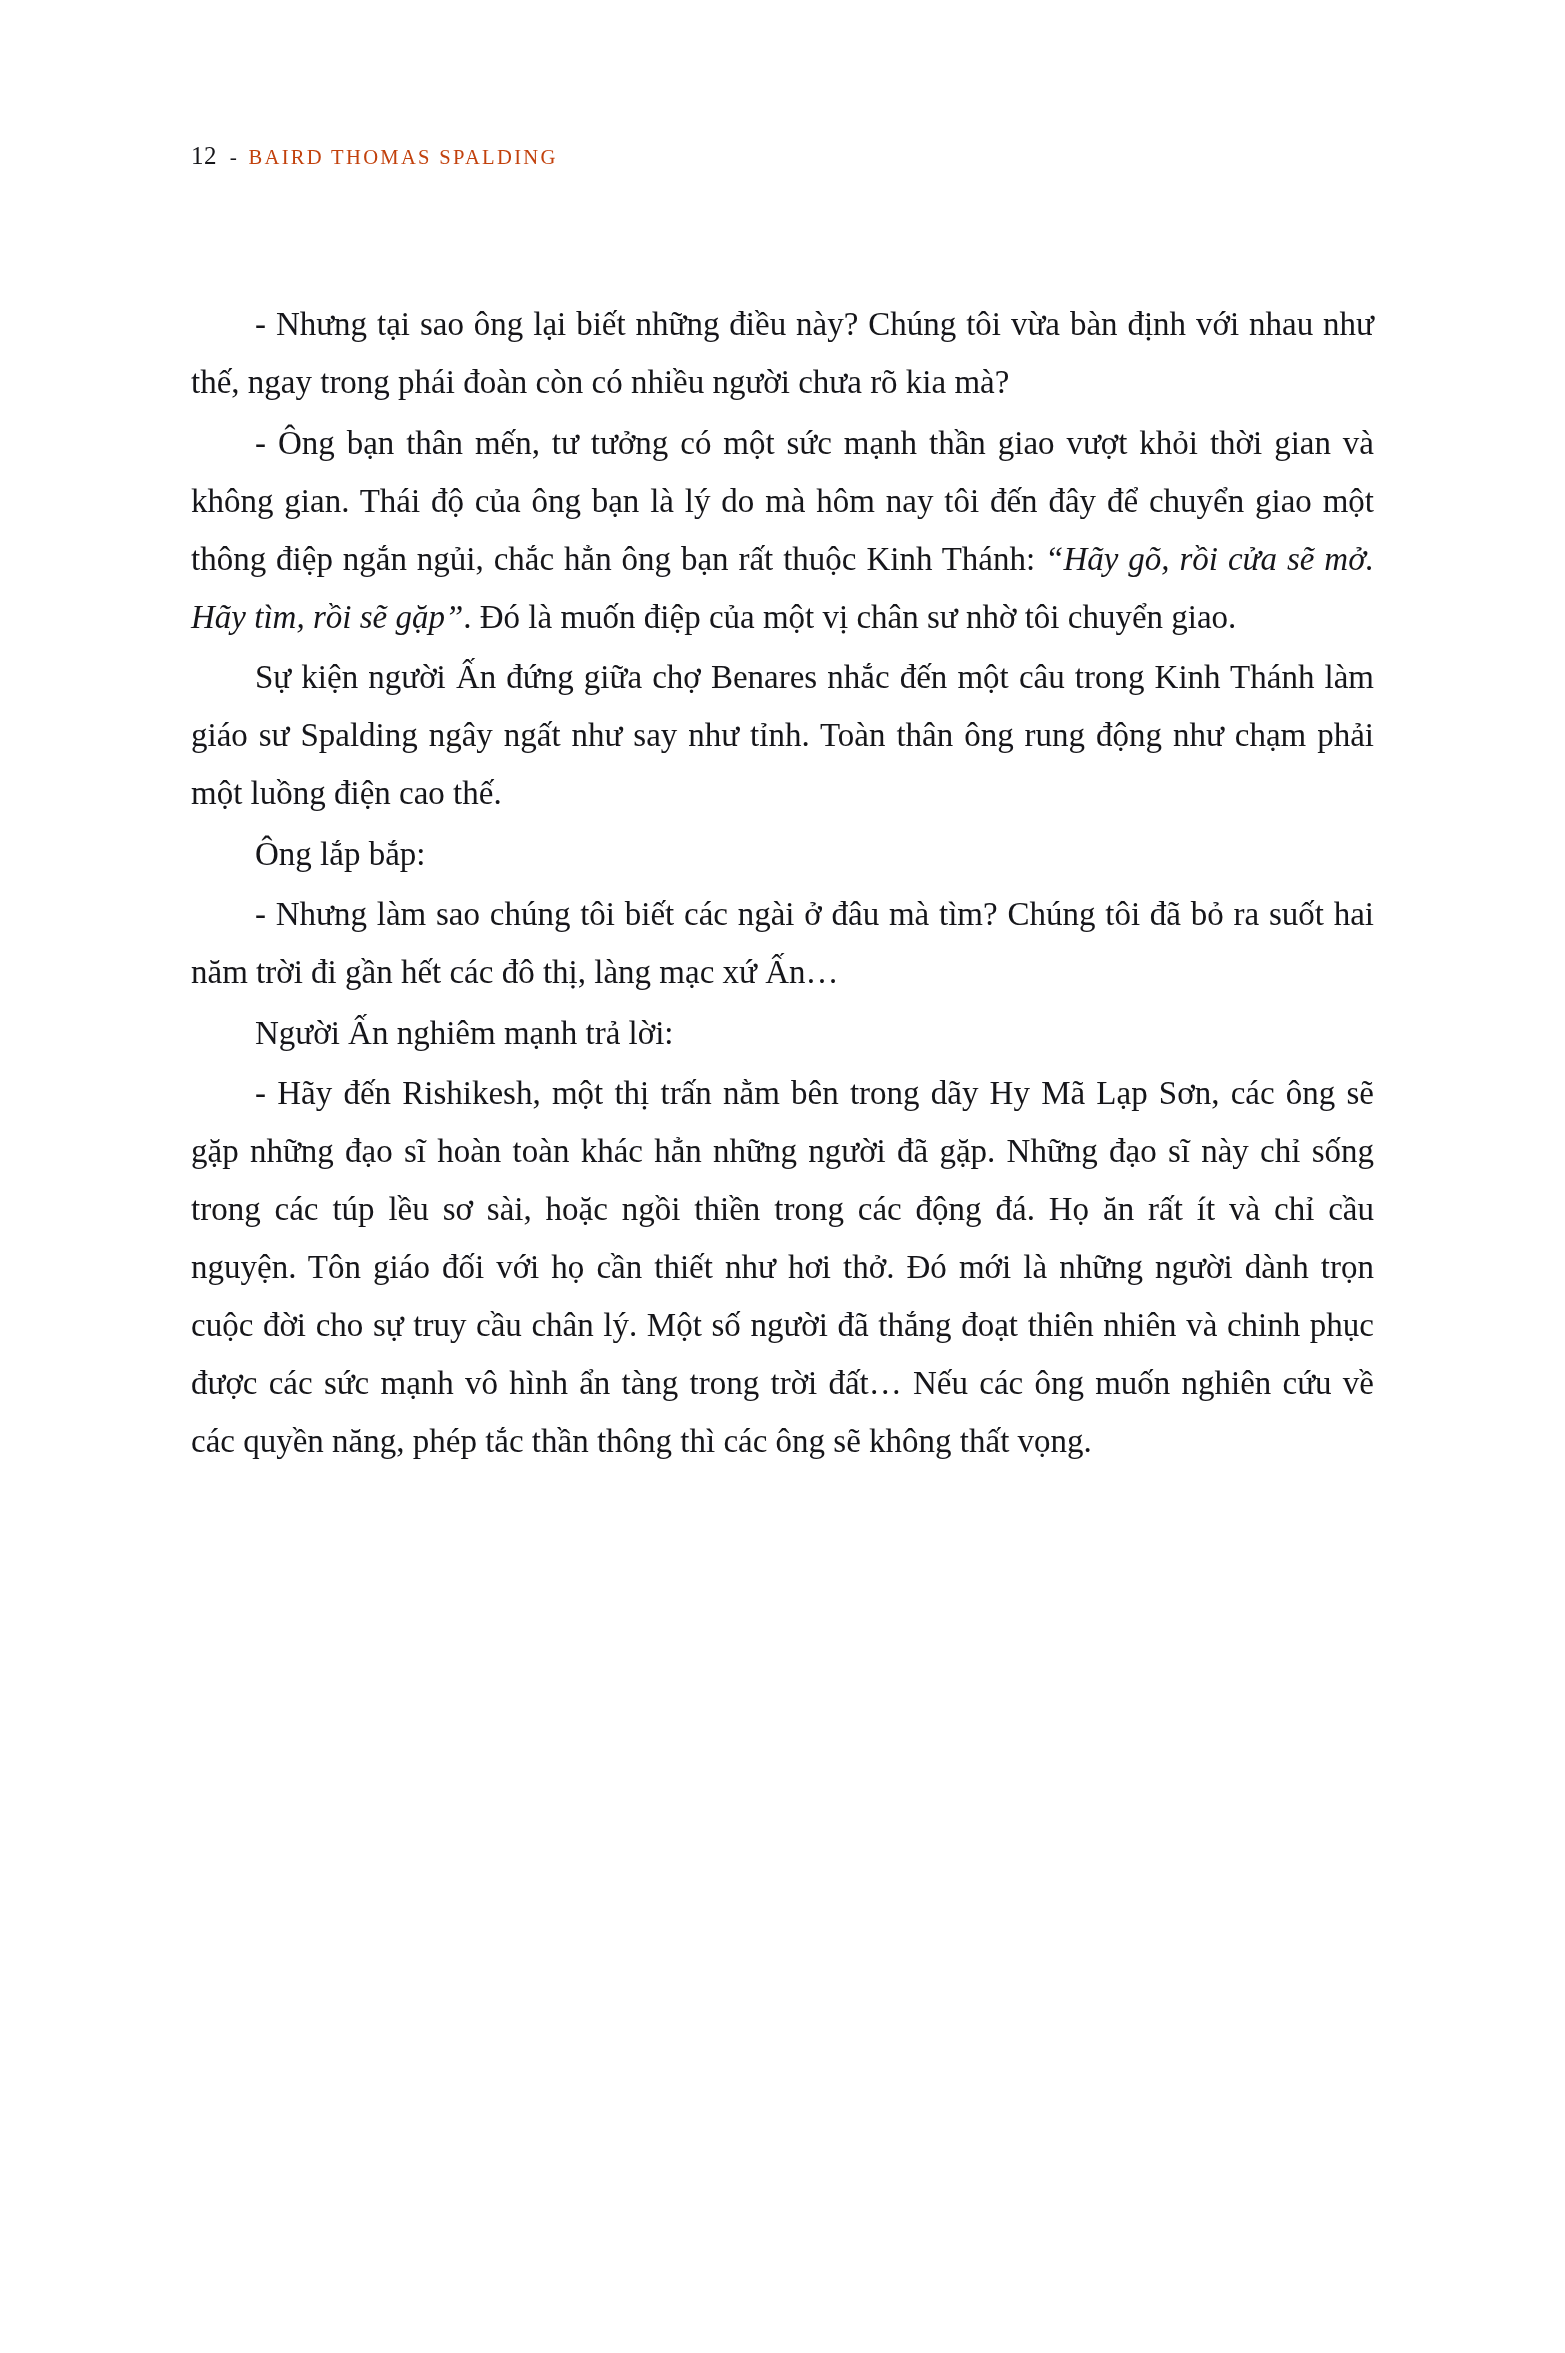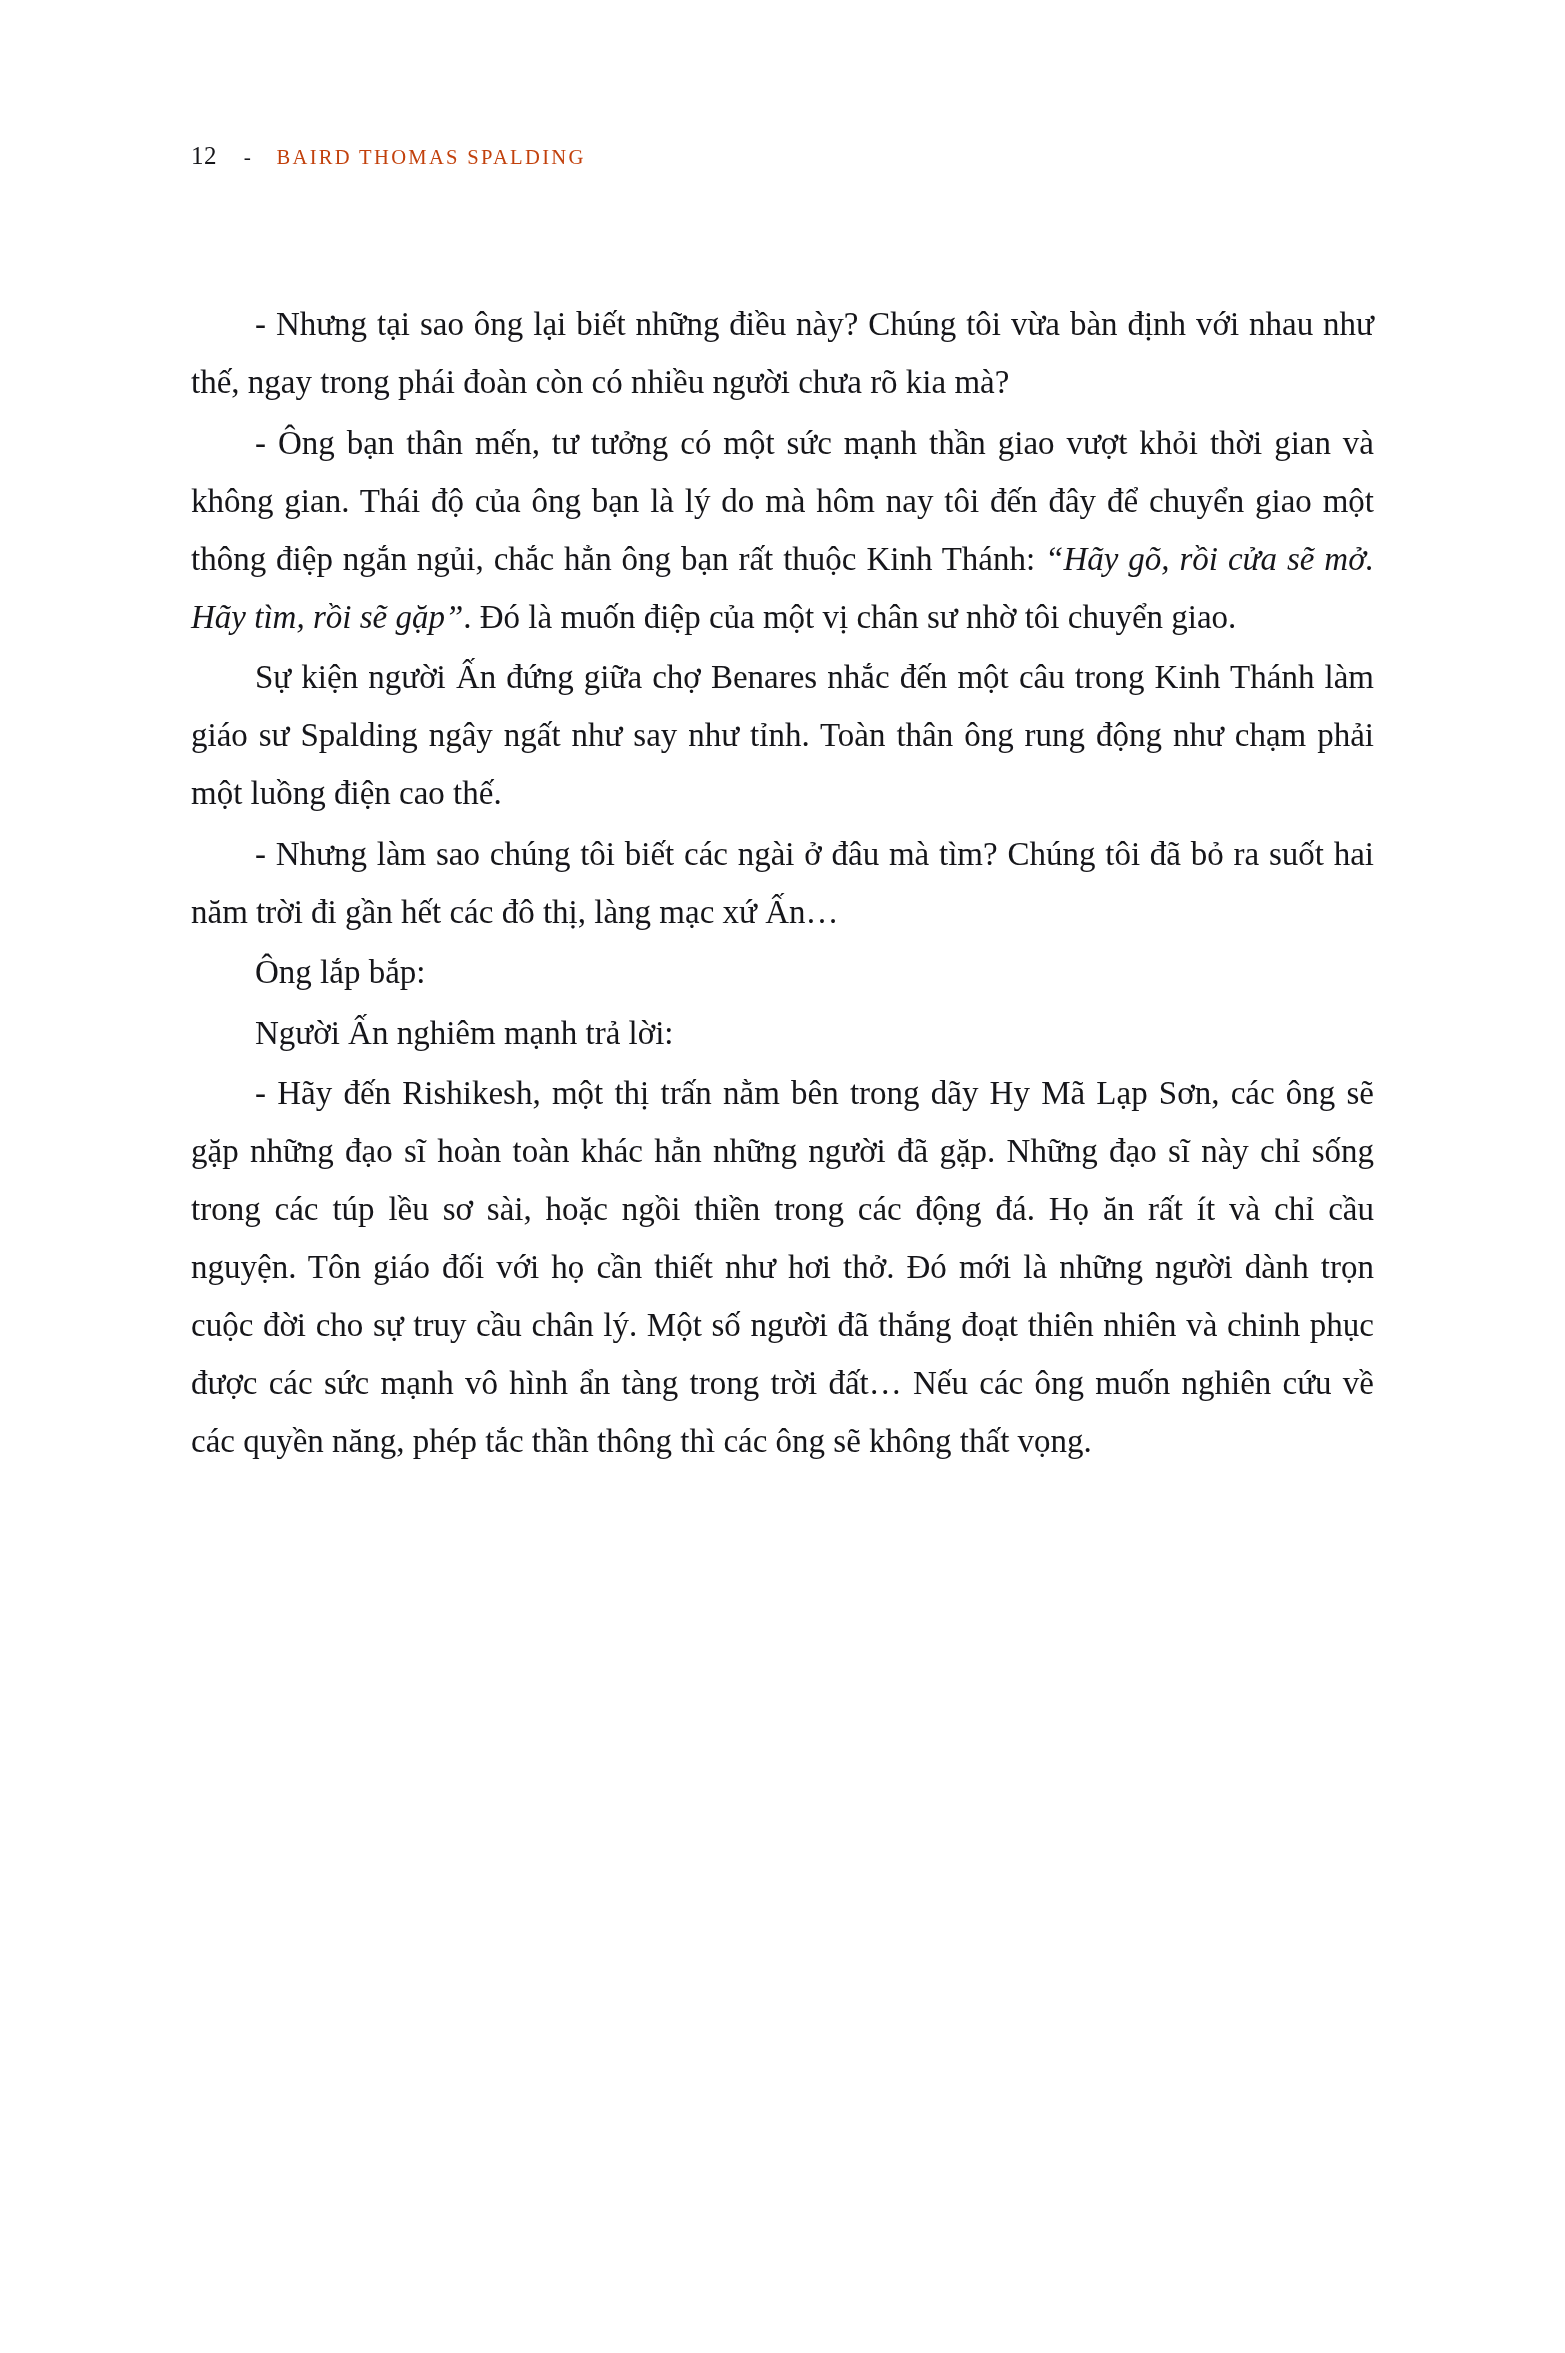--- a/index.html
+++ b/index.html
@@ -21,21 +21,21 @@
     box-sizing: border-box;
     padding: 0;
     overflow: hidden;
   }
   .running-head {
     position: absolute;
     left: 191px;
     top: 142px;
     display: flex;
     align-items: baseline;
-    gap: 14px;
+    gap: 0;
     white-space: nowrap;
     justify-content: space-between;
   }
   .running-head .folio {
     font-size: 25px;
     letter-spacing: 0.4px;
     color: #16161a;
   }
   .running-head .dash {
     font-size: 21.4px;
@@ -84,23 +84,23 @@
 
   <div class="textblock">
 
     <p class="para">- Nhưng tại sao ông lại biết những điều này? Chúng tôi vừa bàn định với nhau như thế, ngay trong phái đoàn còn có nhiều người chưa rõ kia mà?</p>
 
 
     <p class="para"><span>- Ông bạn thân mến, tư tưởng có một sức mạnh thần giao vượt khỏi thời gian và không gian. Thái độ của ông bạn là lý do mà hôm nay tôi đến đây để chuyển giao một thông điệp ngắn ngủi, chắc hẳn ông bạn rất thuộc Kinh Thánh: </span><em class="quote">“Hãy gõ, rồi cửa sẽ mở. Hãy tìm, rồi sẽ gặp”</em><span>. Đó là muốn điệp của một vị chân sư nhờ tôi chuyển giao.</span></p>
 
     <p class="para">Sự kiện người Ấn đứng giữa chợ Benares nhắc đến một câu trong Kinh Thánh làm giáo sư Spalding ngây ngất như say như tỉnh. Toàn thân ông rung động như chạm phải một luồng điện cao thế.</p>
 
+    <p class="para">Ông lắp bắp:</p>
+
     <p class="para">- Nhưng làm sao chúng tôi biết các ngài ở đâu mà tìm? Chúng tôi đã bỏ ra suốt hai năm trời đi gần hết các đô thị, làng mạc xứ Ấn…</p>
-
-    <p class="para">Ông lắp bắp:</p>
 
     <p class="para">Người Ấn nghiêm mạnh trả lời:</p>
 
     <p class="para last">- Hãy đến Rishikesh, một thị trấn nằm bên trong dãy Hy Mã Lạp Sơn, các ông sẽ gặp những đạo sĩ hoàn toàn khác hẳn những người đã gặp. Những đạo sĩ này chỉ sống trong các túp lều sơ sài, hoặc ngồi thiền trong các động đá. Họ ăn rất ít và chỉ cầu nguyện. Tôn giáo đối với họ cần thiết như hơi thở. Đó mới là những người dành trọn cuộc đời cho sự truy cầu chân lý. Một số người đã thắng đoạt thiên nhiên và chinh phục được các sức mạnh vô hình ẩn tàng trong trời đất… Nếu các ông muốn nghiên cứu về các quyền năng, phép tắc thần thông thì các ông sẽ không thất vọng.</p>
 
   </div>
 
 </div>
 
 

